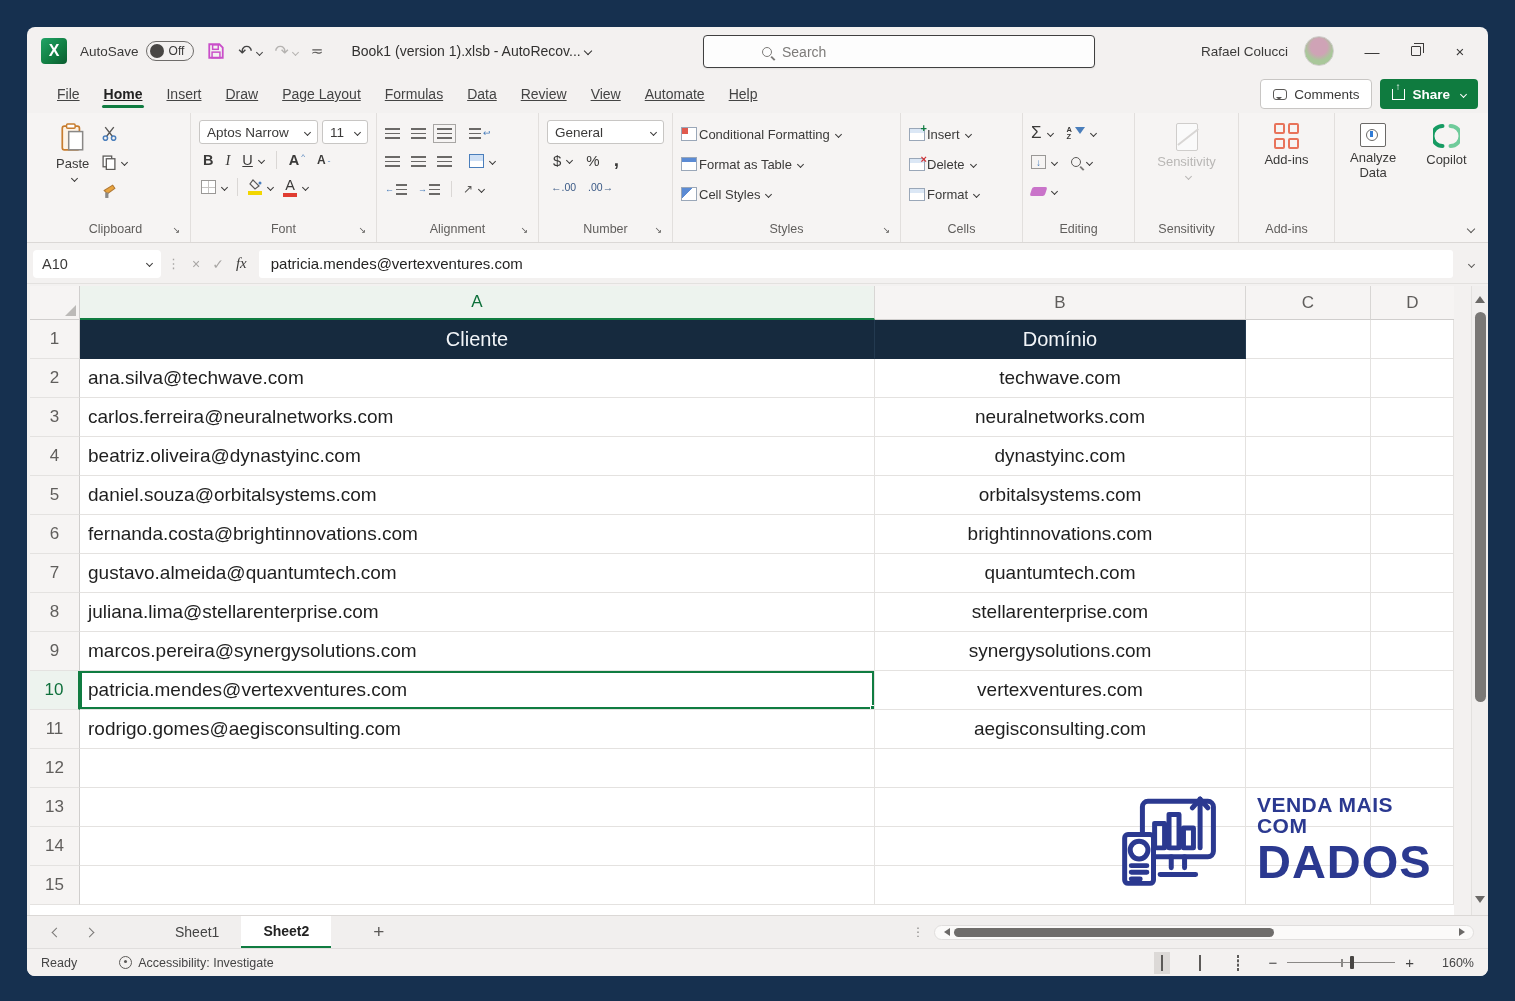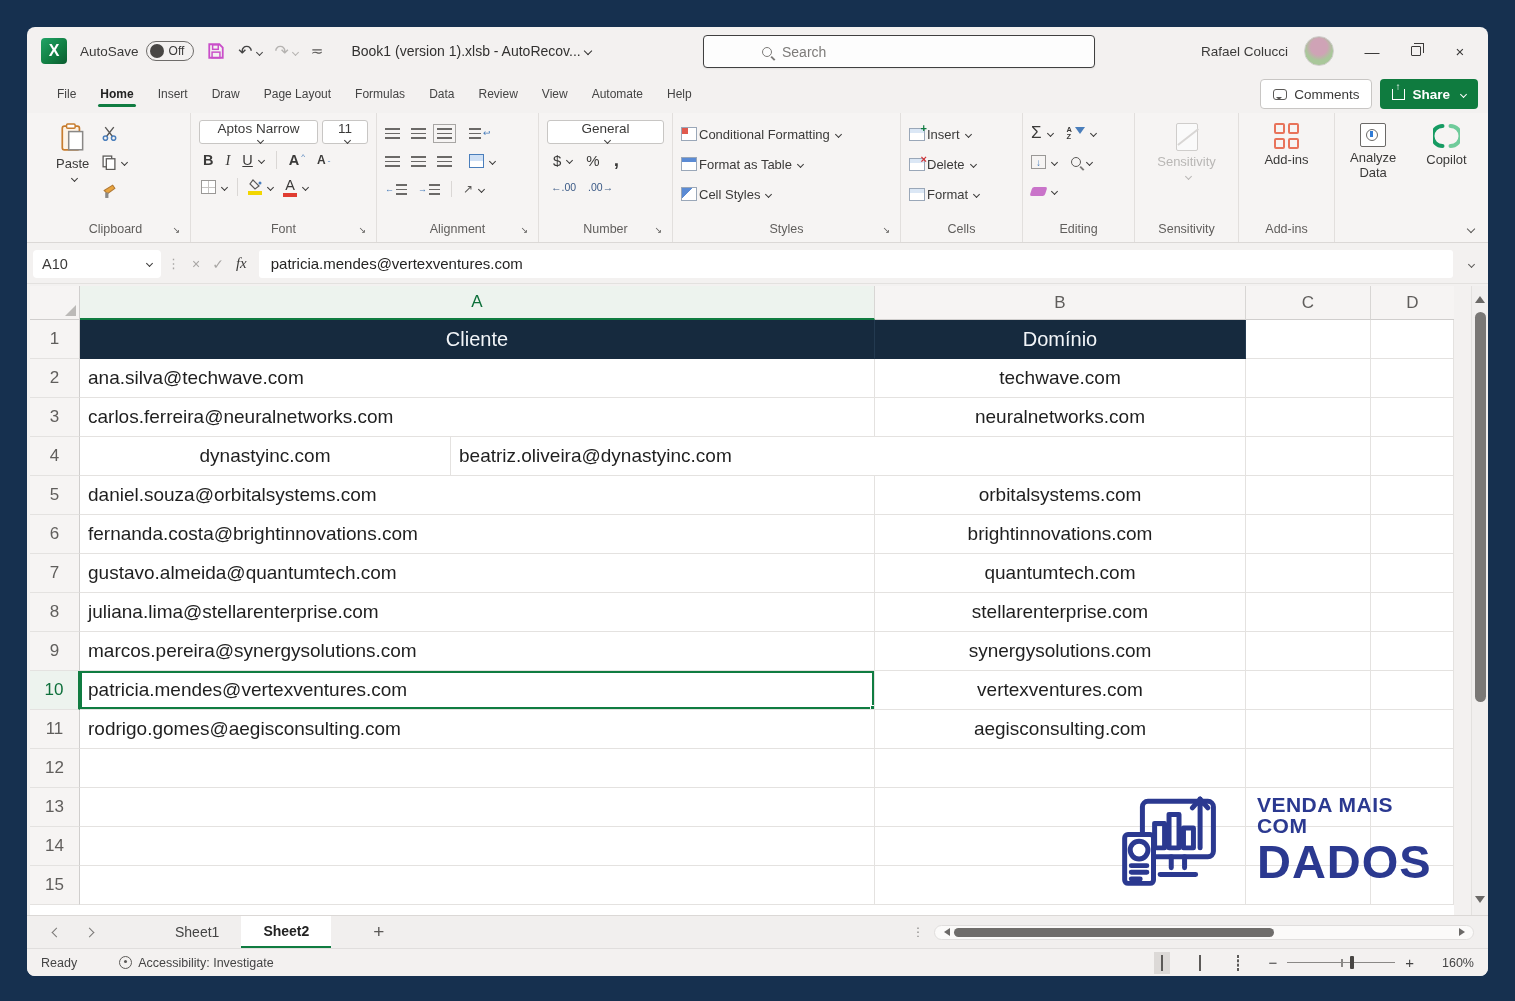--- a/index.html
+++ b/index.html
@@ -26,41 +26,41 @@
   .tb-right { margin-left:auto; display:flex; align-items:center; gap:16px; }
   .username { font-size:13.5px; color:#3b3a39; }
   .avatar { width:30px; height:30px; border-radius:50%; background:radial-gradient(circle at 50% 35%, #cfa3b6 0 35%, #a9c79a 60%); border:1px solid #d0cecc; }
   .winbtns { display:flex; }
   .winbtn { width:44px; height:40px; display:flex; align-items:center; justify-content:center; color:#3b3a39; font-size:15px; }
   .restore-g { width:10px; height:10px; border:1.2px solid #3b3a39; border-radius:1px; position:relative; }
   .restore-g::before { content:""; position:absolute; left:2px; bottom:2px; width:9px; height:9px; border-top:1.2px solid #3b3a39; border-right:1.2px solid #3b3a39; }
 
   
   .tabrow { position:absolute; left:0; top:48px; right:0; height:38px; display:flex; align-items:center; padding:0 10px 0 18px; }
-  .rtab { font-size:12px; color:#444; padding:8px 12px; position:relative; white-space:nowrap; }
+  .rtab { font-size:14px; color:#444; padding:8px 12px; position:relative; white-space:nowrap;text-decoration:underline; }
   .rtab.active { font-weight:bold; color:#222; }
   .rtab.active::after { content:""; position:absolute; left:10px; right:10px; bottom:2px; height:3px; background:#107c41; border-radius:2px; }
   .tabrow-right { margin-left:auto; display:flex; align-items:center; gap:8px; }
   .btn-comments { display:flex; align-items:center; gap:7px; background:#fff; border:1px solid #c8c6c4; border-radius:4px; height:30px; padding:0 12px; font-size:13.5px; color:#3b3a39; }
   .bubble { width:14px; height:11px; border:1.4px solid #5c5a58; border-radius:3px; position:relative; }
   .bubble::after { content:""; position:absolute; left:2px; bottom:-4px; border:3px solid transparent; border-top-color:#5c5a58; }
   .btn-share { display:flex; align-items:center; gap:7px; background:#0f7b3f; border-radius:4px; height:30px; padding:0 12px; font-size:13.5px; color:#fff; font-weight:600; }
   .sharei { width:13px; height:11px; border:1.4px solid #fff; border-top:none; position:relative; }
   .sharei::after { content:"↑"; position:absolute; left:2px; top:-8px; font-size:10px; color:#fff; }
 
   
   .ribbon { position:absolute; left:0; top:86px; right:0; height:130px; background:#f6f4f3; border-bottom:1px solid #dbd8d6; display:flex; padding-left:14px; }
   .rgroup { display:flex; flex-direction:column; border-right:1px solid #e2dfdd; padding:7px 8px 0; position:relative; flex-shrink:0; }
   .gbody { flex:1; display:flex; align-items:flex-start; gap:6px; }
   .glabel { height:26px; display:flex; align-items:center; justify-content:center; font-size:12.5px; color:#605e5c; position:relative; }
   .dl { position:absolute; right:2px; bottom:7px; font-size:9px; color:#5c5a58; }
   .bigbtn { display:flex; flex-direction:column; align-items:center; justify-content:flex-start; gap:4px; padding:3px 7px; font-size:13px; color:#3b3a39; text-align:center; line-height:1.15; }
   .stack { display:flex; flex-direction:column; gap:7px; padding-top:2px; }
   .mini { display:flex; align-items:center; gap:2px; color:#3b3a39; font-size:14px; height:22px; }
-  .combo { background:#fff; border:1px solid #c8c6c4; border-radius:3px; height:24px; display:flex; align-items:center; justify-content:space-between; padding:0 7px; font-size:13.5px; color:#3b3a39;flex-direction:column; }
+  .combo { background:#fff; border:1px solid #c8c6c4; border-radius:3px; height:24px; display:flex; align-items:center; justify-content:space-between; padding:0 7px; font-size:13.5px; color:#3b3a39; }
   .row { display:flex; align-items:center; gap:8px; }
   .li { width:15px; height:11px; background:repeating-linear-gradient(#6b6967 0 1.6px, transparent 1.6px 4.7px); }
   .boxg { width:15px; height:14px; border:1px solid #9a9896; background:linear-gradient(#c6c4c2,#c6c4c2) 50% 0/1px 100% no-repeat, linear-gradient(#c6c4c2,#c6c4c2) 0 50%/100% 1px no-repeat, #fff; }
   .ffill { display:inline-flex; flex-direction:column; align-items:center; }
   .ffill .bar { width:14px; height:3.5px; margin-top:1px; }
   .glyphA { font-size:14.5px; font-weight:bold; color:#3b3a39; line-height:1; }
   .sticon { width:16px; height:14px; border:1px solid #9aa7b8; flex-shrink:0; }
   .st-cf { background:linear-gradient(180deg,#e05a4e 0 48%, #fff 48%), #fff; background-size:46% 100%,100% 100%; background-repeat:no-repeat; }
   .st-ft { background:linear-gradient(#5b8bd4 0 4px, #fff 4px); }
   .st-cs { background:linear-gradient(135deg,#5b8bd4 0 40%, #fff 40%); }
@@ -568,22 +568,22 @@
     </div>
     <div class="grow">
       <div class="rh">3</div>
       <div class="cell a w-a">carlos.ferreira@neuralnetworks.com</div>
       <div class="cell ctr w-b">neuralnetworks.com</div>
       <div class="cell w-c"></div>
       <div class="cell w-d"></div>
     </div>
     <div class="grow">
       <div class="rh">4</div>
+      <div class="cell a w-a">beatriz.oliveira@dynastyinc.com</div>
       <div class="cell ctr w-b">dynastyinc.com</div>
-      <div class="cell a w-a">beatriz.oliveira@dynastyinc.com</div>
       <div class="cell w-c"></div>
       <div class="cell w-d"></div>
     </div>
     <div class="grow">
       <div class="rh">5</div>
       <div class="cell a w-a">daniel.souza@orbitalsystems.com</div>
       <div class="cell ctr w-b">orbitalsystems.com</div>
       <div class="cell w-c"></div>
       <div class="cell w-d"></div>
     </div>

